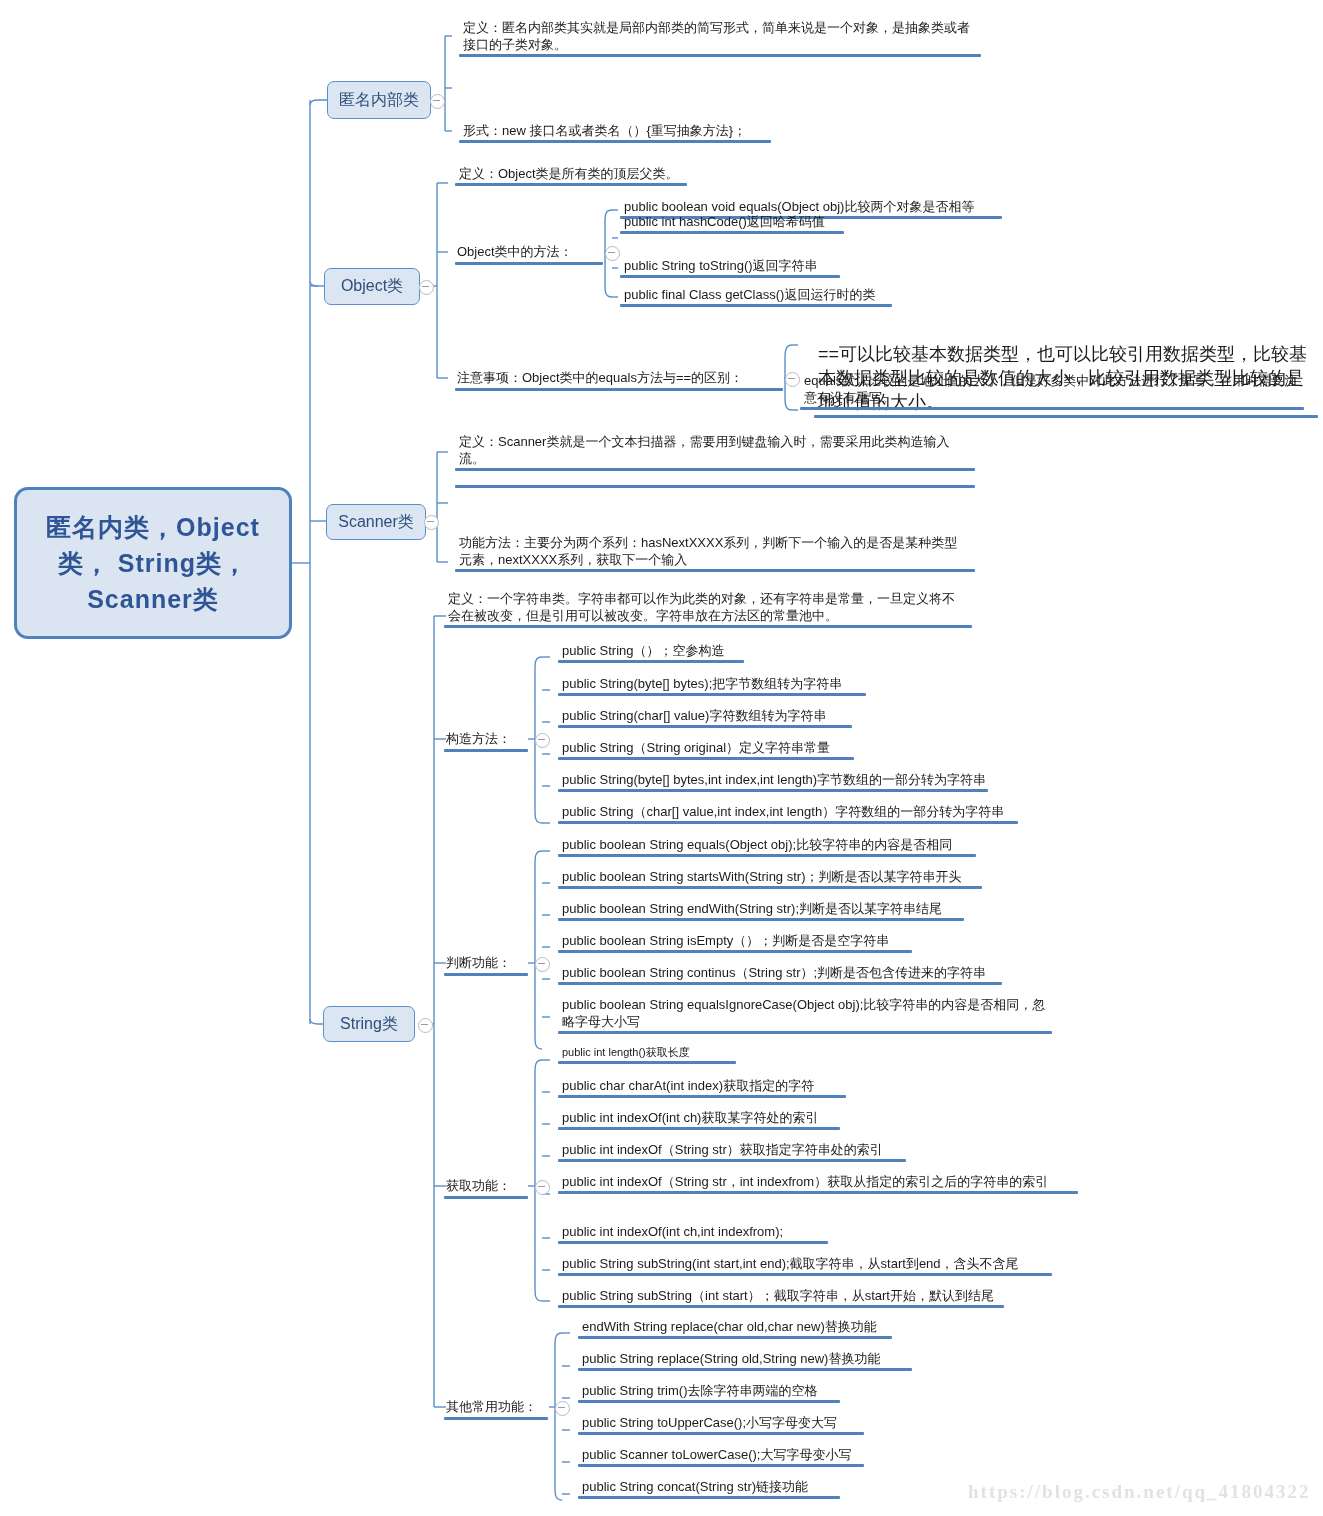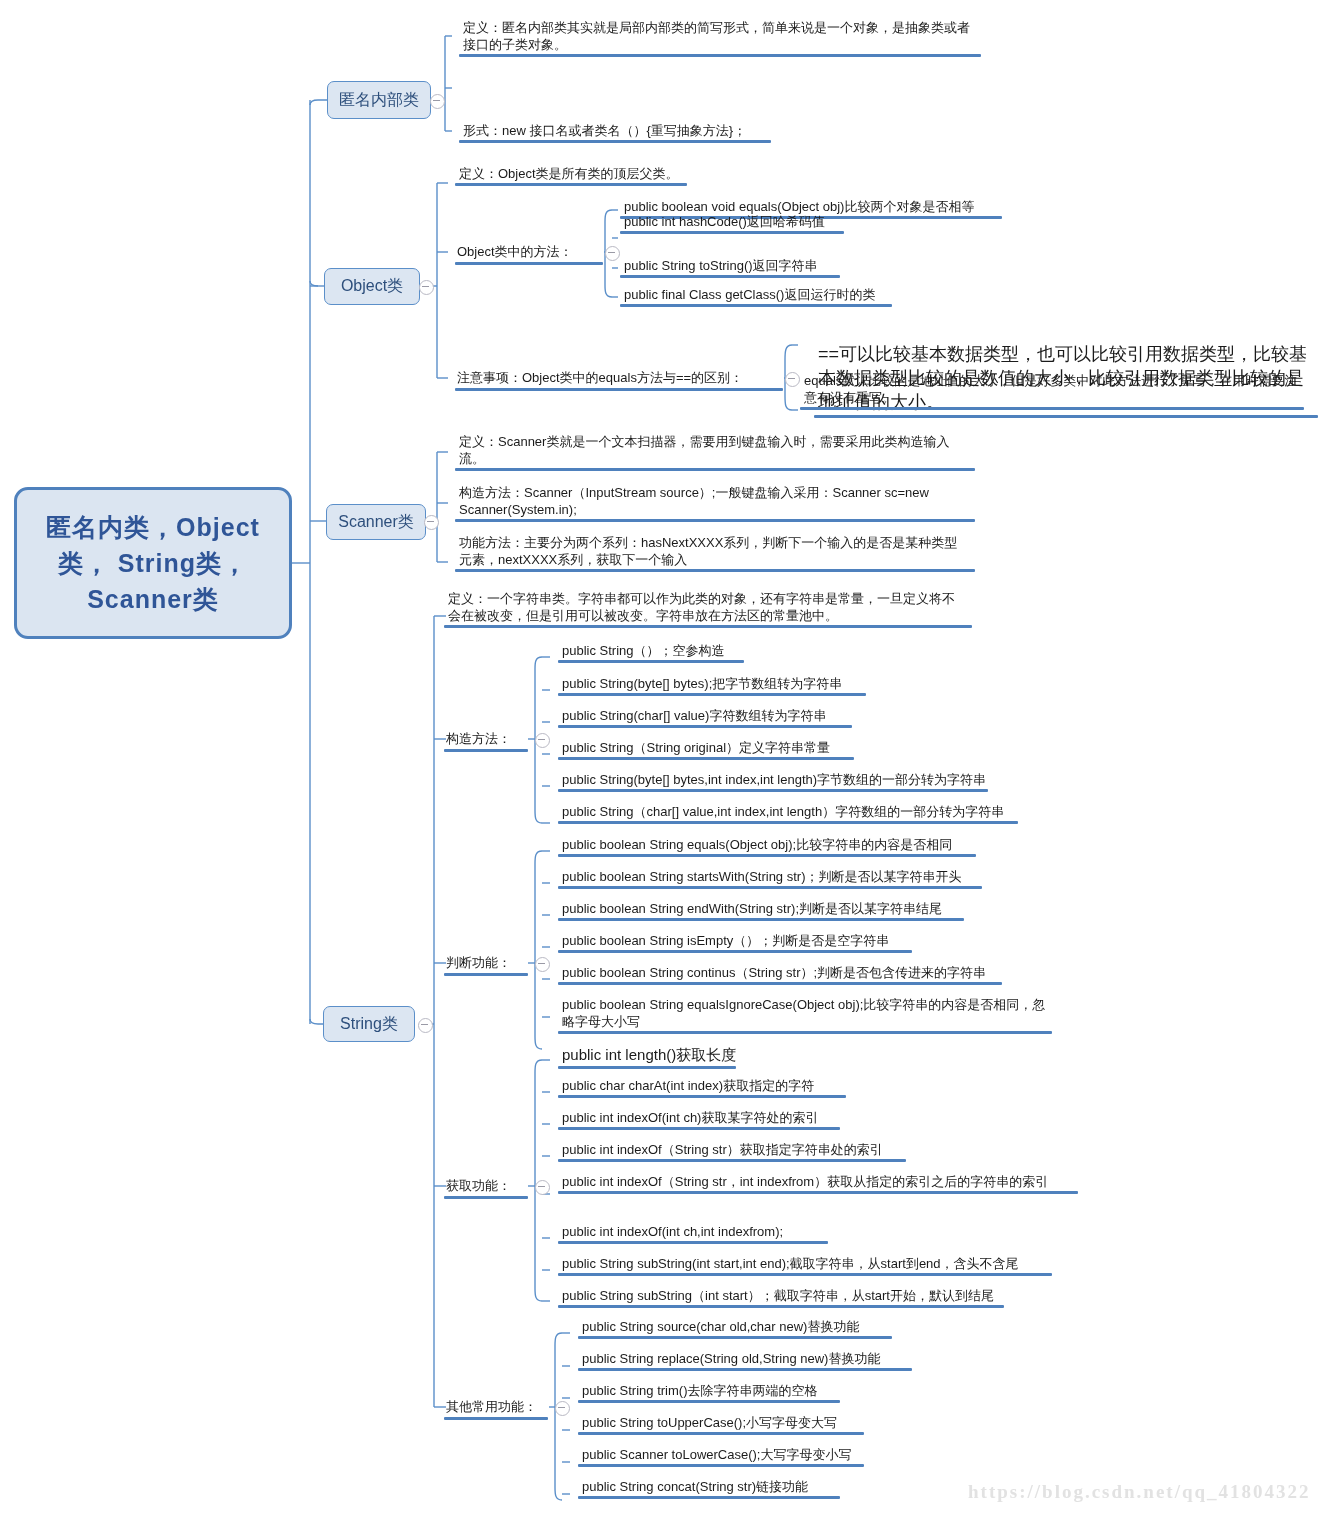--- a/index.html
+++ b/index.html
@@ -292,21 +292,20 @@
   <div class="leaf" style="left:800px; top:371px; width:500px; font-size:13px;">
     <span>equals默认比较的是地址值的大小，但是好多类中对此方法进行了重写，在用时需要注意有没有重写。</span>
     <i class="ul" style="width:504px;"></i>
   </div>
 
   <div class="leaf" style="left:455px; top:432px; width:510px; font-size:13px;">
     <span>定义：Scanner类就是一个文本扫描器，需要用到键盘输入时，需要采用此类构造输入流。</span>
     <i class="ul" style="width:520px;"></i>
   </div>
   <div class="leaf" style="left:455px; top:483px; width:500px; font-size:13px;">
-    <span>构造方法：Scanner（InputStream source）;一般键盘输入采用：Scanner sc=new Scanner(System.in);</span>
     <i class="ul" style="width:520px;"></i>
   </div>
   <div class="leaf" style="left:455px; top:533px; width:516px; font-size:13px;">
     <span>功能方法：主要分为两个系列：hasNextXXXX系列，判断下一个输入的是否是某种类型元素，nextXXXX系列，获取下一个输入</span>
     <i class="ul" style="width:520px;"></i>
   </div>
 
   <div class="leaf" style="left:444px; top:589px; width:520px; font-size:13px;">
     <span>定义：一个字符串类。字符串都可以作为此类的对象，还有字符串是常量，一旦定义将不会在被改变，但是引用可以被改变。字符串放在方法区的常量池中。</span>
     <i class="ul" style="width:528px;"></i>
@@ -373,21 +372,21 @@
     <span>public boolean String equalsIgnoreCase(Object obj);比较字符串的内容是否相同，忽略字母大小写</span>
     <i class="ul" style="width:494px;"></i>
   </div>
 
   <div class="grp-label" style="left:444px; top:1176px; width:84px; font-size:13px;">
     <span>获取功能：</span>
     <i class="ul" style="width:84px;"></i>
   </div>
   <div class="toggle" style="left:535px; top:1180px;"></div>
 
-  <div class="leaf" style="left:558px; top:1044px; width:260px; font-size:15px;">
+  <div class="leaf" style="left:558px; top:1044px; width:260px; font-size:11px;">
     <span>public int length()获取长度</span>
     <i class="ul" style="width:178px;"></i>
   </div>
   <div class="leaf" style="left:558px; top:1076px; width:320px; font-size:13px;">
     <span>public char charAt(int index)获取指定的字符</span>
     <i class="ul" style="width:288px;"></i>
   </div>
   <div class="leaf" style="left:558px; top:1108px; width:320px; font-size:13px;">
     <span>public int indexOf(int ch)获取某字符处的索引</span>
     <i class="ul" style="width:282px;"></i>
@@ -413,21 +412,21 @@
     <i class="ul" style="width:446px;"></i>
   </div>
 
   <div class="grp-label" style="left:444px; top:1397px; width:104px; font-size:13px;">
     <span>其他常用功能：</span>
     <i class="ul" style="width:104px;"></i>
   </div>
   <div class="toggle" style="left:555px; top:1401px;"></div>
 
   <div class="leaf" style="left:578px; top:1317px; width:330px; font-size:13px;">
-    <span>public String source(char old,char new)替换功能</span>
+    <span>endWith String replace(char old,char new)替换功能</span>
     <i class="ul" style="width:314px;"></i>
   </div>
   <div class="leaf" style="left:578px; top:1349px; width:350px; font-size:13px;">
     <span>public String replace(String old,String new)替换功能</span>
     <i class="ul" style="width:334px;"></i>
   </div>
   <div class="leaf" style="left:578px; top:1381px; width:300px; font-size:13px;">
     <span>public String trim()去除字符串两端的空格</span>
     <i class="ul" style="width:262px;"></i>
   </div>

